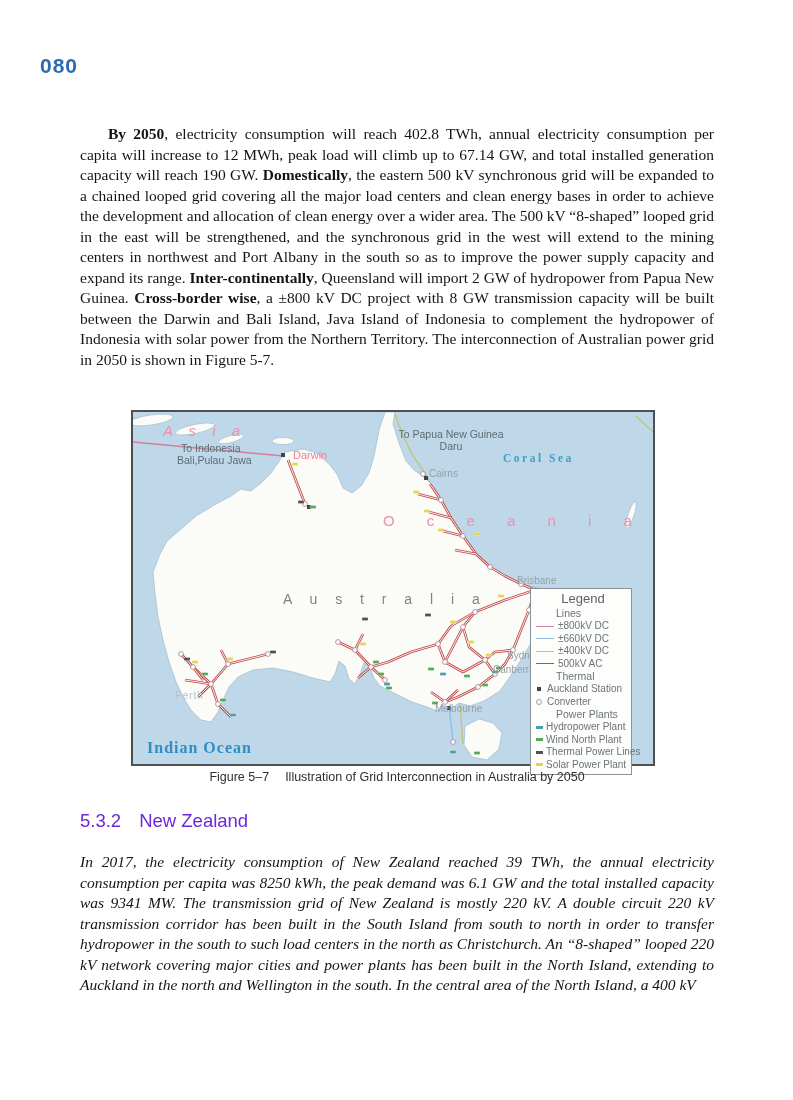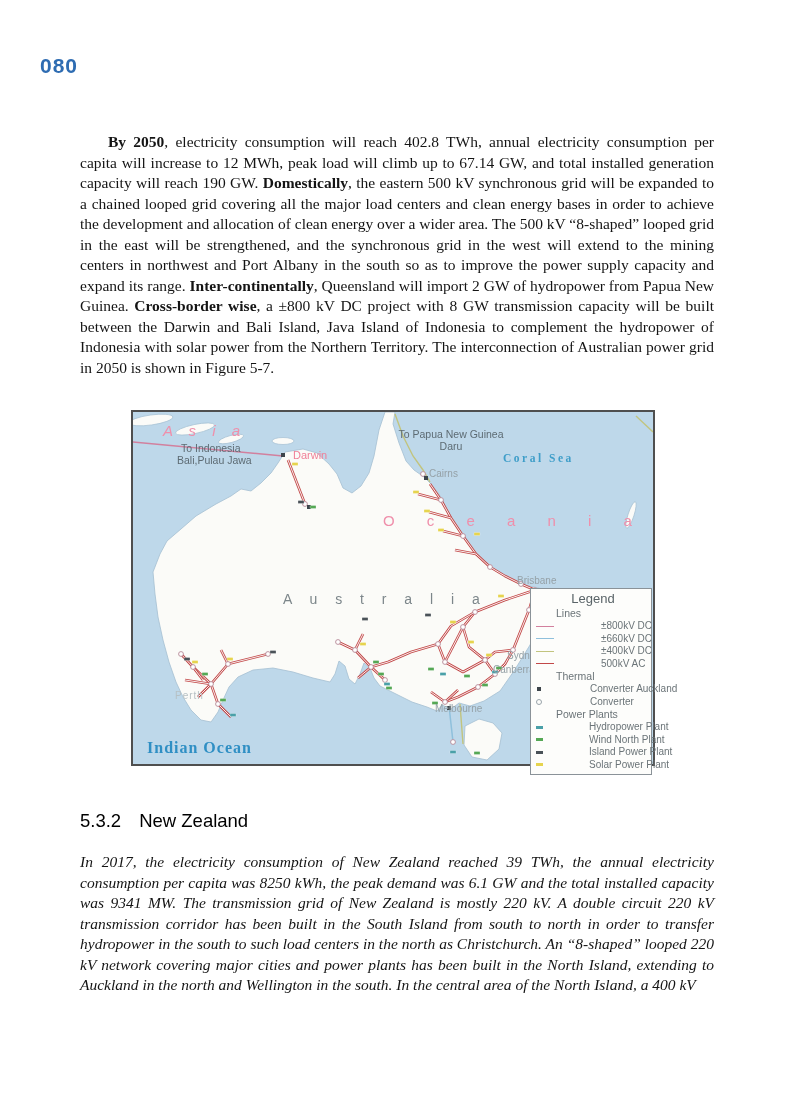--- a/index.html
+++ b/index.html
@@ -3,49 +3,49 @@
 <meta charset="utf-8">
 <style>
   html,body{margin:0;padding:0;background:#e8e8e8;}
   .page{position:relative;width:793px;height:1100px;background:#ffffff;overflow:hidden;
         font-family:"Liberation Serif",serif;color:#1a1a1a;}
   .pageno{position:absolute;left:40px;top:54px;font-family:"Liberation Sans",sans-serif;
           font-weight:bold;font-size:21px;color:#2e6cb2;letter-spacing:1px;}
   .para{position:absolute;left:80px;width:634px;font-size:15.5px;line-height:20.5px;
         text-align:justify;color:#141414;}
   .para .b{font-weight:bold;}
-  #para1{top:132px;text-indent:28px;}
+  #para1{top:124px;text-indent:28px;}
   #para2{top:852px;font-style:italic;}
   .figure{position:absolute;left:131px;top:410px;width:520px;height:352px;
           border:2px solid #4f4f4f;background:#d946ef;}
   .figure svg{display:block;}
   .caption{position:absolute;left:80px;top:770px;width:634px;text-align:center;
            font-family:"Liberation Sans",sans-serif;font-size:12.5px;color:#2f2f2f;}
   .caption .cap-label{margin-right:16px;}
   .heading{position:absolute;left:80px;top:810px;font-family:"Liberation Sans",sans-serif;
-           font-size:18.5px;color:#000000;}
+           font-size:18.5px;color:#6d28d9;}
   .heading .h-num{margin-right:18px;}
   
   text{font-family:"Liberation Sans",sans-serif;}
   .m-pink{fill:#ef8fab;font-size:15px;letter-spacing:6px;font-style:italic;}
   .m-pink-wide{fill:#ef8fab;font-size:15px;letter-spacing:14px;}
   .m-route{fill:#5d6b73;font-size:10.5px;}
   .m-sea{fill:#3f9ec9;font-size:11.5px;font-family:"Liberation Serif",serif;font-weight:bold;letter-spacing:2.5px;}
   .m-ocean{fill:#2f8fc4;font-size:16px;font-family:"Liberation Serif",serif;font-weight:bold;letter-spacing:1px;}
   .m-city{fill:#95a1a7;font-size:10px;}
   .m-city-pink{fill:#f08098;font-size:11px;}
   .m-city-light{fill:#b6c0c4;font-size:10px;letter-spacing:1px;}
   .m-country{fill:#7c868a;font-size:14px;letter-spacing:7px;}
   
-  .legend{position:absolute;left:397px;top:176px;width:122px;background:#fdfdfb;
+  .legend{position:absolute;left:397px;top:176px;width:102px;background:#fdfdfb;
           border:1.5px solid #8a9298;font-family:"Liberation Sans",sans-serif;
           color:#6b7478;padding:2px 1px 3px 5px;box-sizing:border-box;}
   .lg-title{text-align:center;font-size:13px;color:#5a6468;line-height:16px;}
   .lg-sec{font-size:10.5px;line-height:13px;margin-left:20px;}
-  .lg-row{display:flex;align-items:center;font-size:10px;line-height:12.5px;white-space:nowrap;gap:43px;}
+  .lg-row{display:flex;align-items:center;font-size:10px;line-height:12.5px;white-space:nowrap;}
   .sw-line{display:inline-block;width:18px;height:0;border-top:1.6px solid;margin-right:4px;flex:0 0 auto;}
   .sw-sq{display:inline-block;width:4px;height:4px;background:#3d454b;margin:0 6px 0 1px;flex:0 0 auto;}
   .sw-ci{display:inline-block;width:4px;height:4px;border:1px solid #9aa4aa;border-radius:50%;margin:0 5px 0 0;flex:0 0 auto;}
   .sw-bar{display:inline-block;width:7px;height:3px;margin:0 3px 0 0;flex:0 0 auto;}
 </style>
 </head>
 <body>
 
 <div class="page">
 
@@ -219,49 +219,52 @@
           </div>
           <div class="lg-row">
             <span class="sw-line" style="border-top-color: rgb(194, 72, 72);"></span>
             <span>500kV AC</span>
           </div>
         </div>
       <div class="lg-sec">Thermal</div>
       <div id="lg-stations">
           <div class="lg-row">
             <span class="sw-sq"></span>
-            <span>Converter Auckland</span>
+            <span>Auckland Station</span>
           </div>
           <div class="lg-row">
             <span class="sw-ci"></span>
             <span>Converter</span>
           </div>
         </div>
       <div class="lg-sec">Power Plants</div>
       <div id="lg-plants">
           <div class="lg-row">
             <span class="sw-bar" style="background: rgb(74, 160, 168);"></span>
             <span>Hydropower Plant</span>
           </div>
           <div class="lg-row">
             <span class="sw-bar" style="background: rgb(85, 168, 85);"></span>
             <span>Wind North Plant</span>
           </div>
           <div class="lg-row">
             <span class="sw-bar" style="background: rgb(74, 82, 88);"></span>
-            <span>Island Power Plant</span>
+            <span>Thermal Power Lines</span>
           </div>
           <div class="lg-row">
             <span class="sw-bar" style="background: rgb(230, 212, 78);"></span>
             <span>Solar Power Plant</span>
           </div>
         </div>
     </div>
   </div>
 
+  <div class="caption">
+    <span class="cap-label">Figure 5–7</span><span>Illustration of Grid Interconnection in Australia by 2050</span>
+  </div>
 
   <div class="heading">
     <span class="h-num">5.3.2</span><span>New Zealand</span>
   </div>
 
   <div class="para" id="para2"><span>In 2017, the electricity consumption of New Zealand reached 39 TWh, the annual electricity consumption per capita was 8250 kWh, the peak demand was 6.1 GW and the total installed capacity was 9341 MW. The transmission grid of New Zealand is mostly 220 kV. A double circuit 220 kV transmission corridor has been built in the South Island from south to north in order to transfer hydropower in the south to such load centers in the north as Christchurch. An “8-shaped” looped 220 kV network covering major cities and power plants has been built in the North Island, extending to Auckland in the north and Wellington in the south. In the central area of the North Island, a 400 kV</span></div>
 
 </div>
 
 </body></html>

